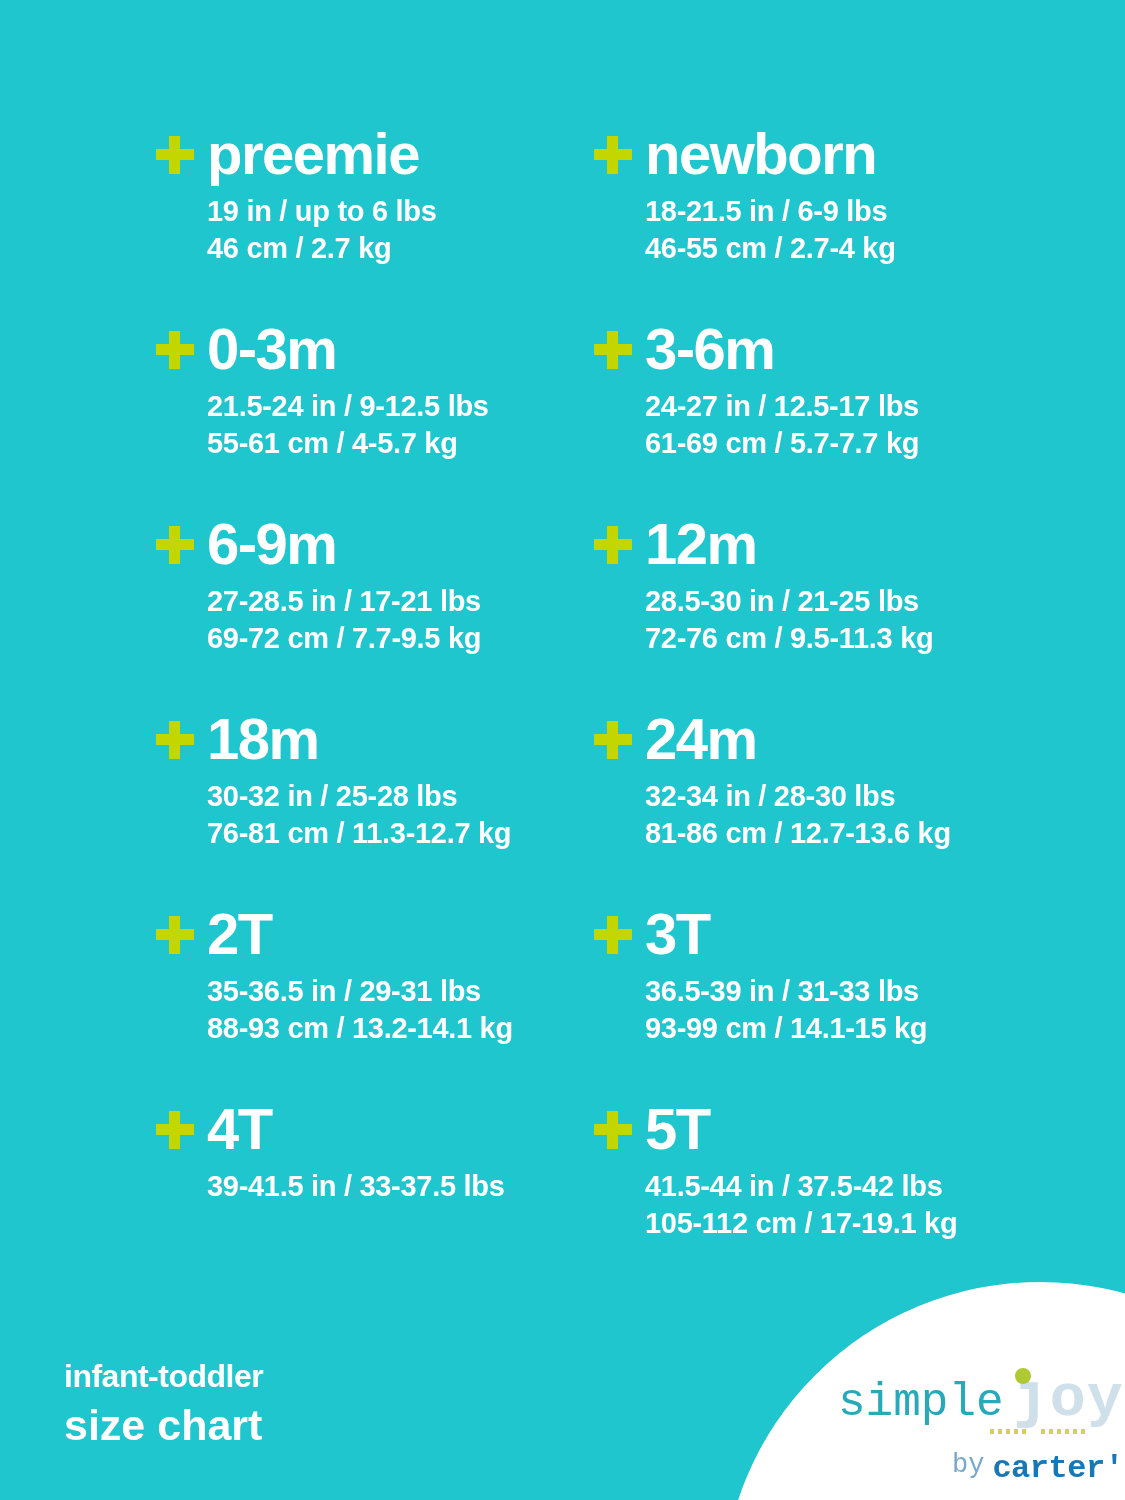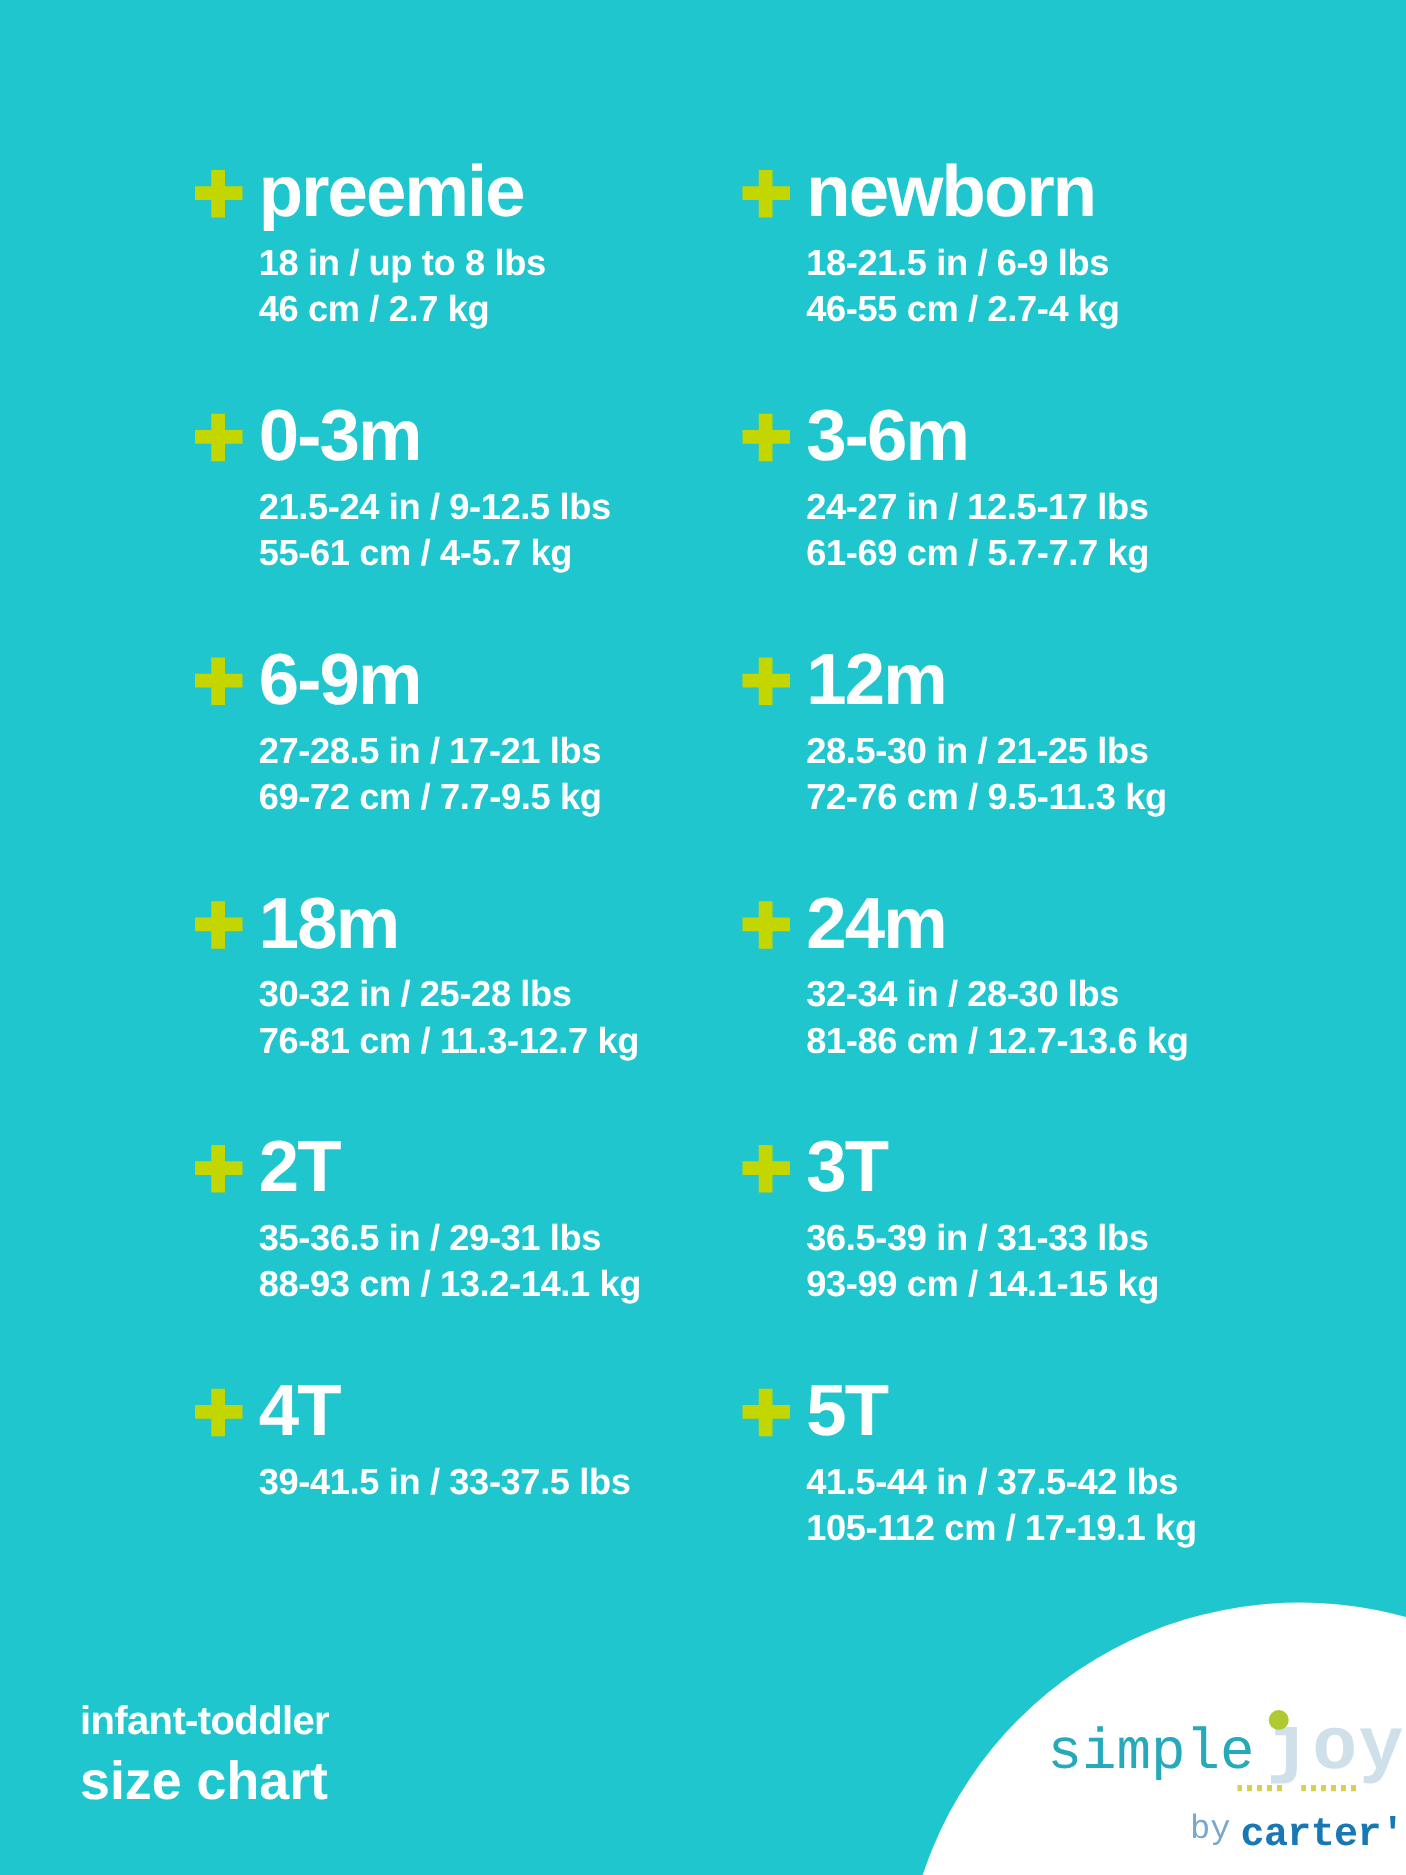--- a/index.html
+++ b/index.html
@@ -101,21 +101,21 @@
 </head>
 <body>
 
 <div class="poster">
 
   <div class="grid">
     <div class="entry">
       <span class="plus"></span>
       <div class="entry-text">
         <div class="size-label">preemie</div>
-        <div class="size-line">18 in / up to 8 lbs</div>
+        <div class="size-line">19 in / up to 6 lbs</div>
         <div class="size-line">46 cm / 2.7 kg</div>
       </div>
     </div>
 
     <div class="entry">
       <span class="plus"></span>
       <div class="entry-text">
         <div class="size-label">newborn</div>
         <div class="size-line">18-21.5 in / 6-9 lbs</div>
         <div class="size-line">46-55 cm / 2.7-4 kg</div>

